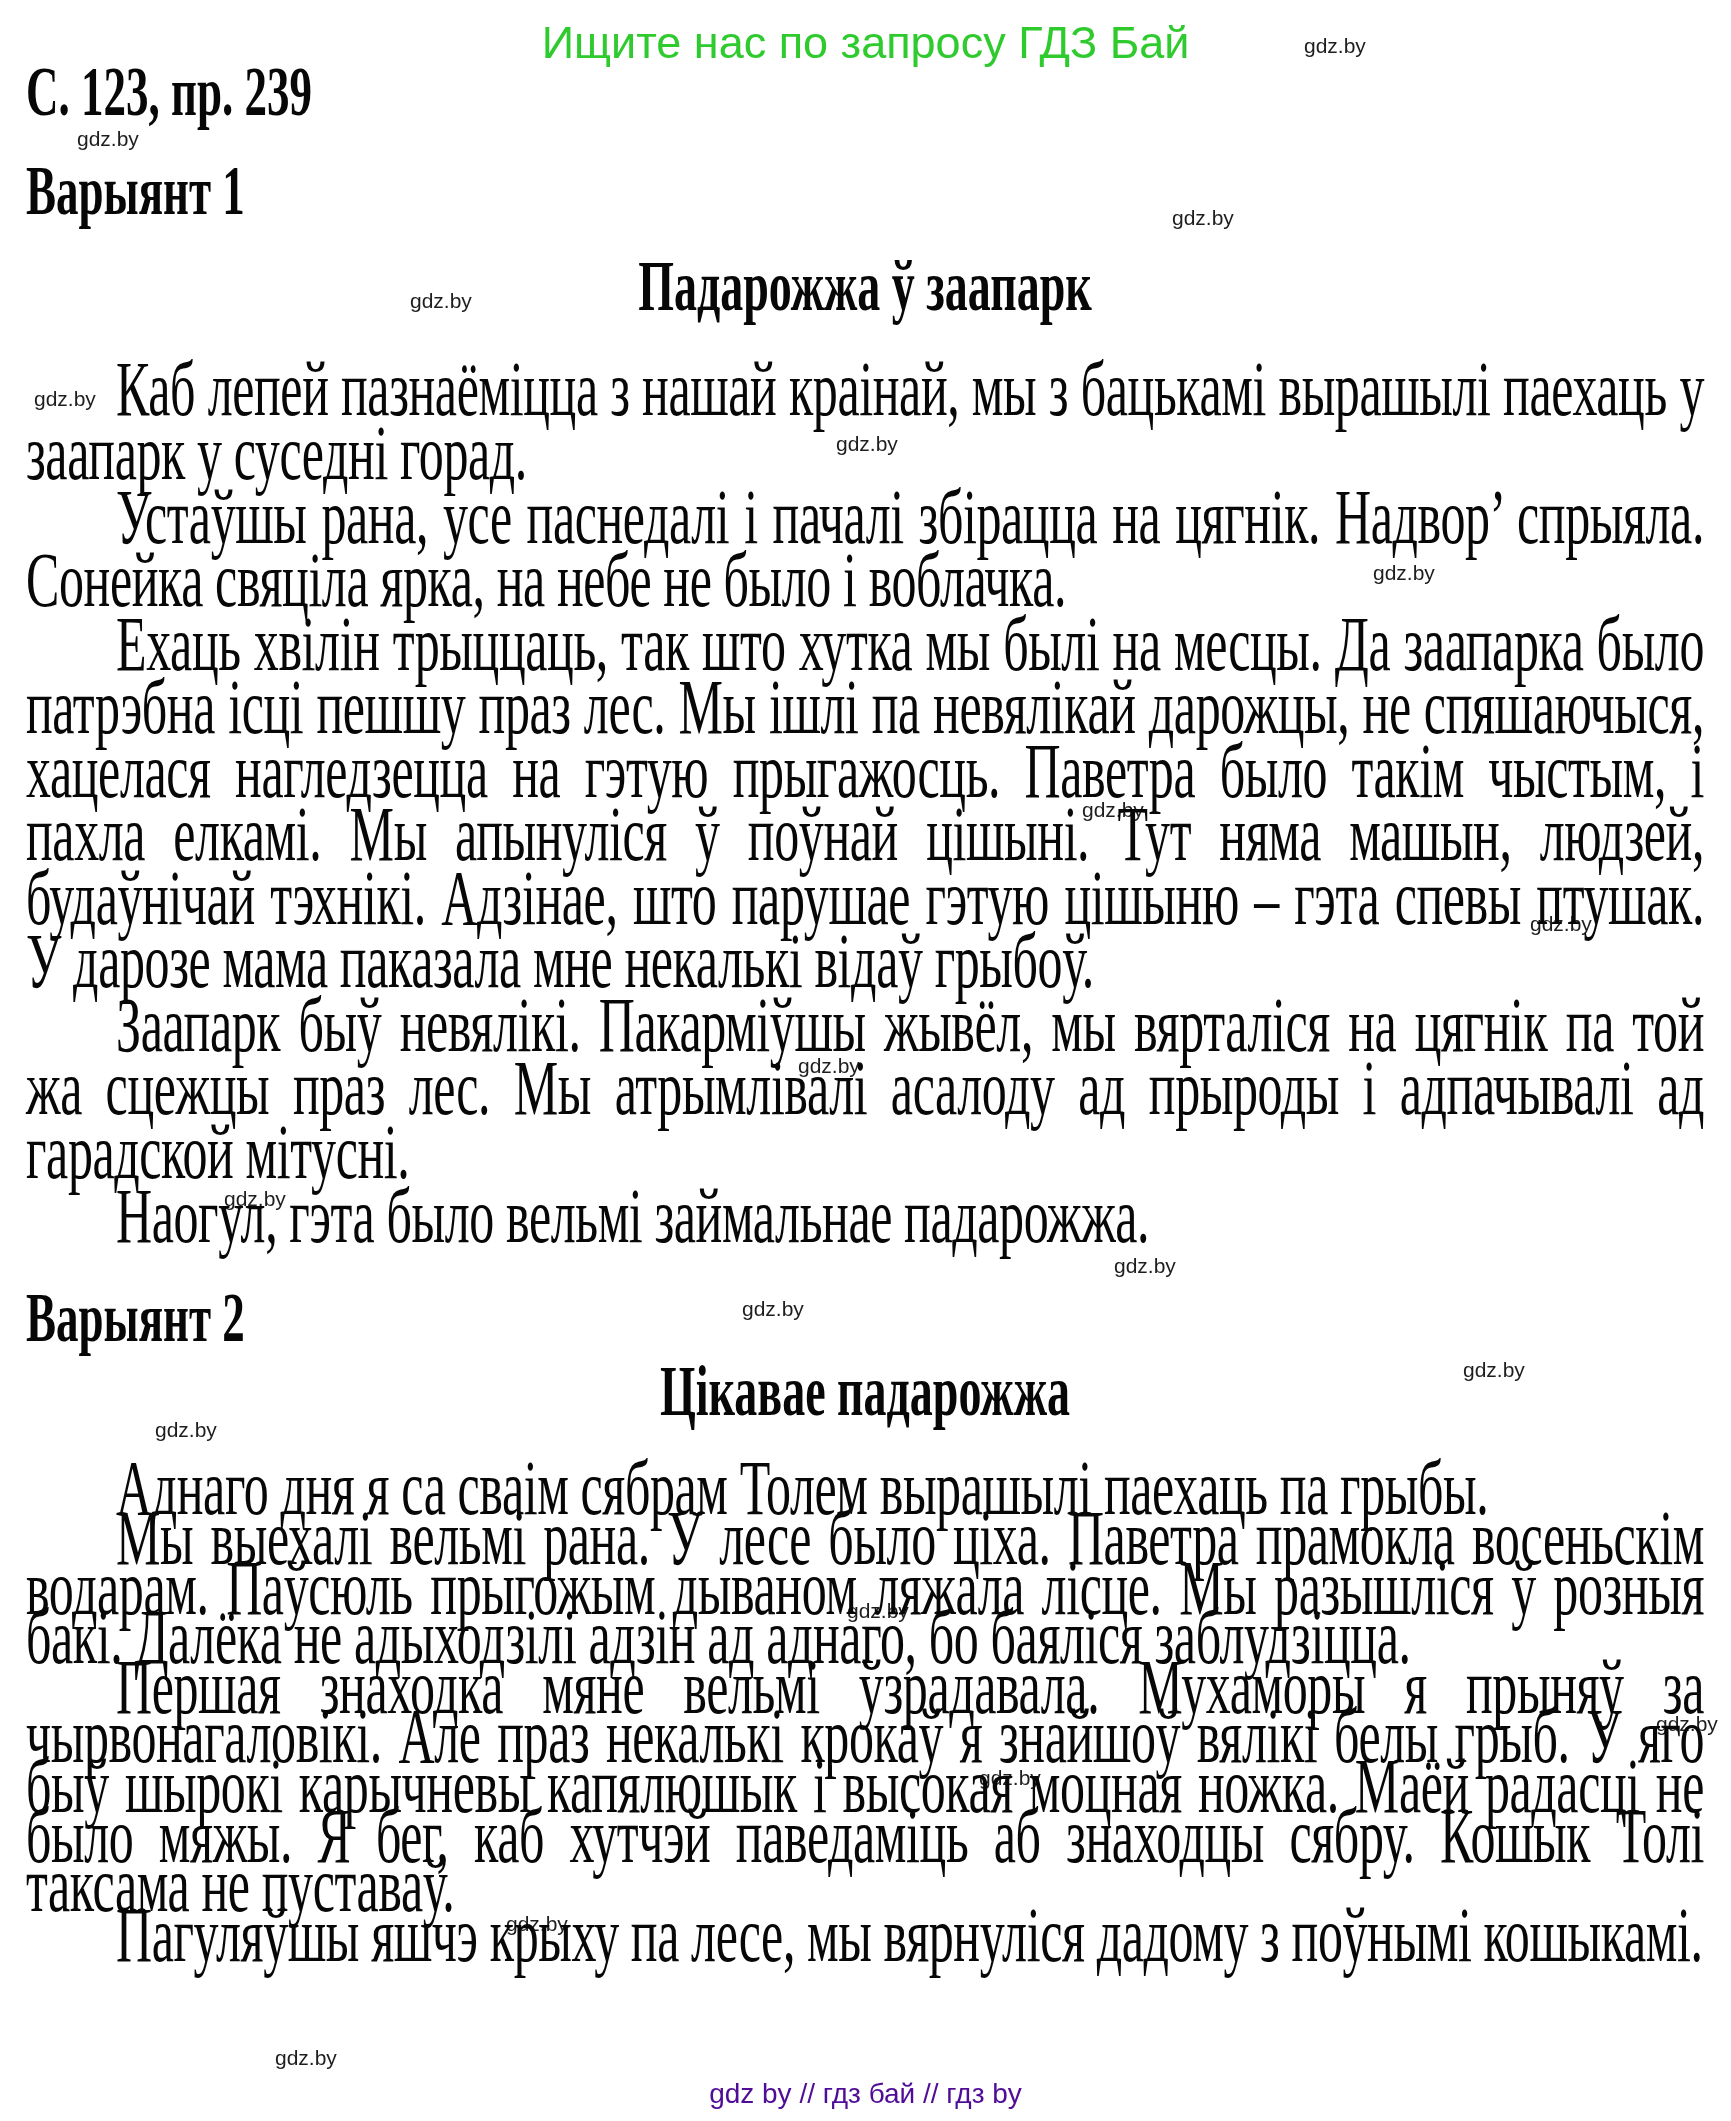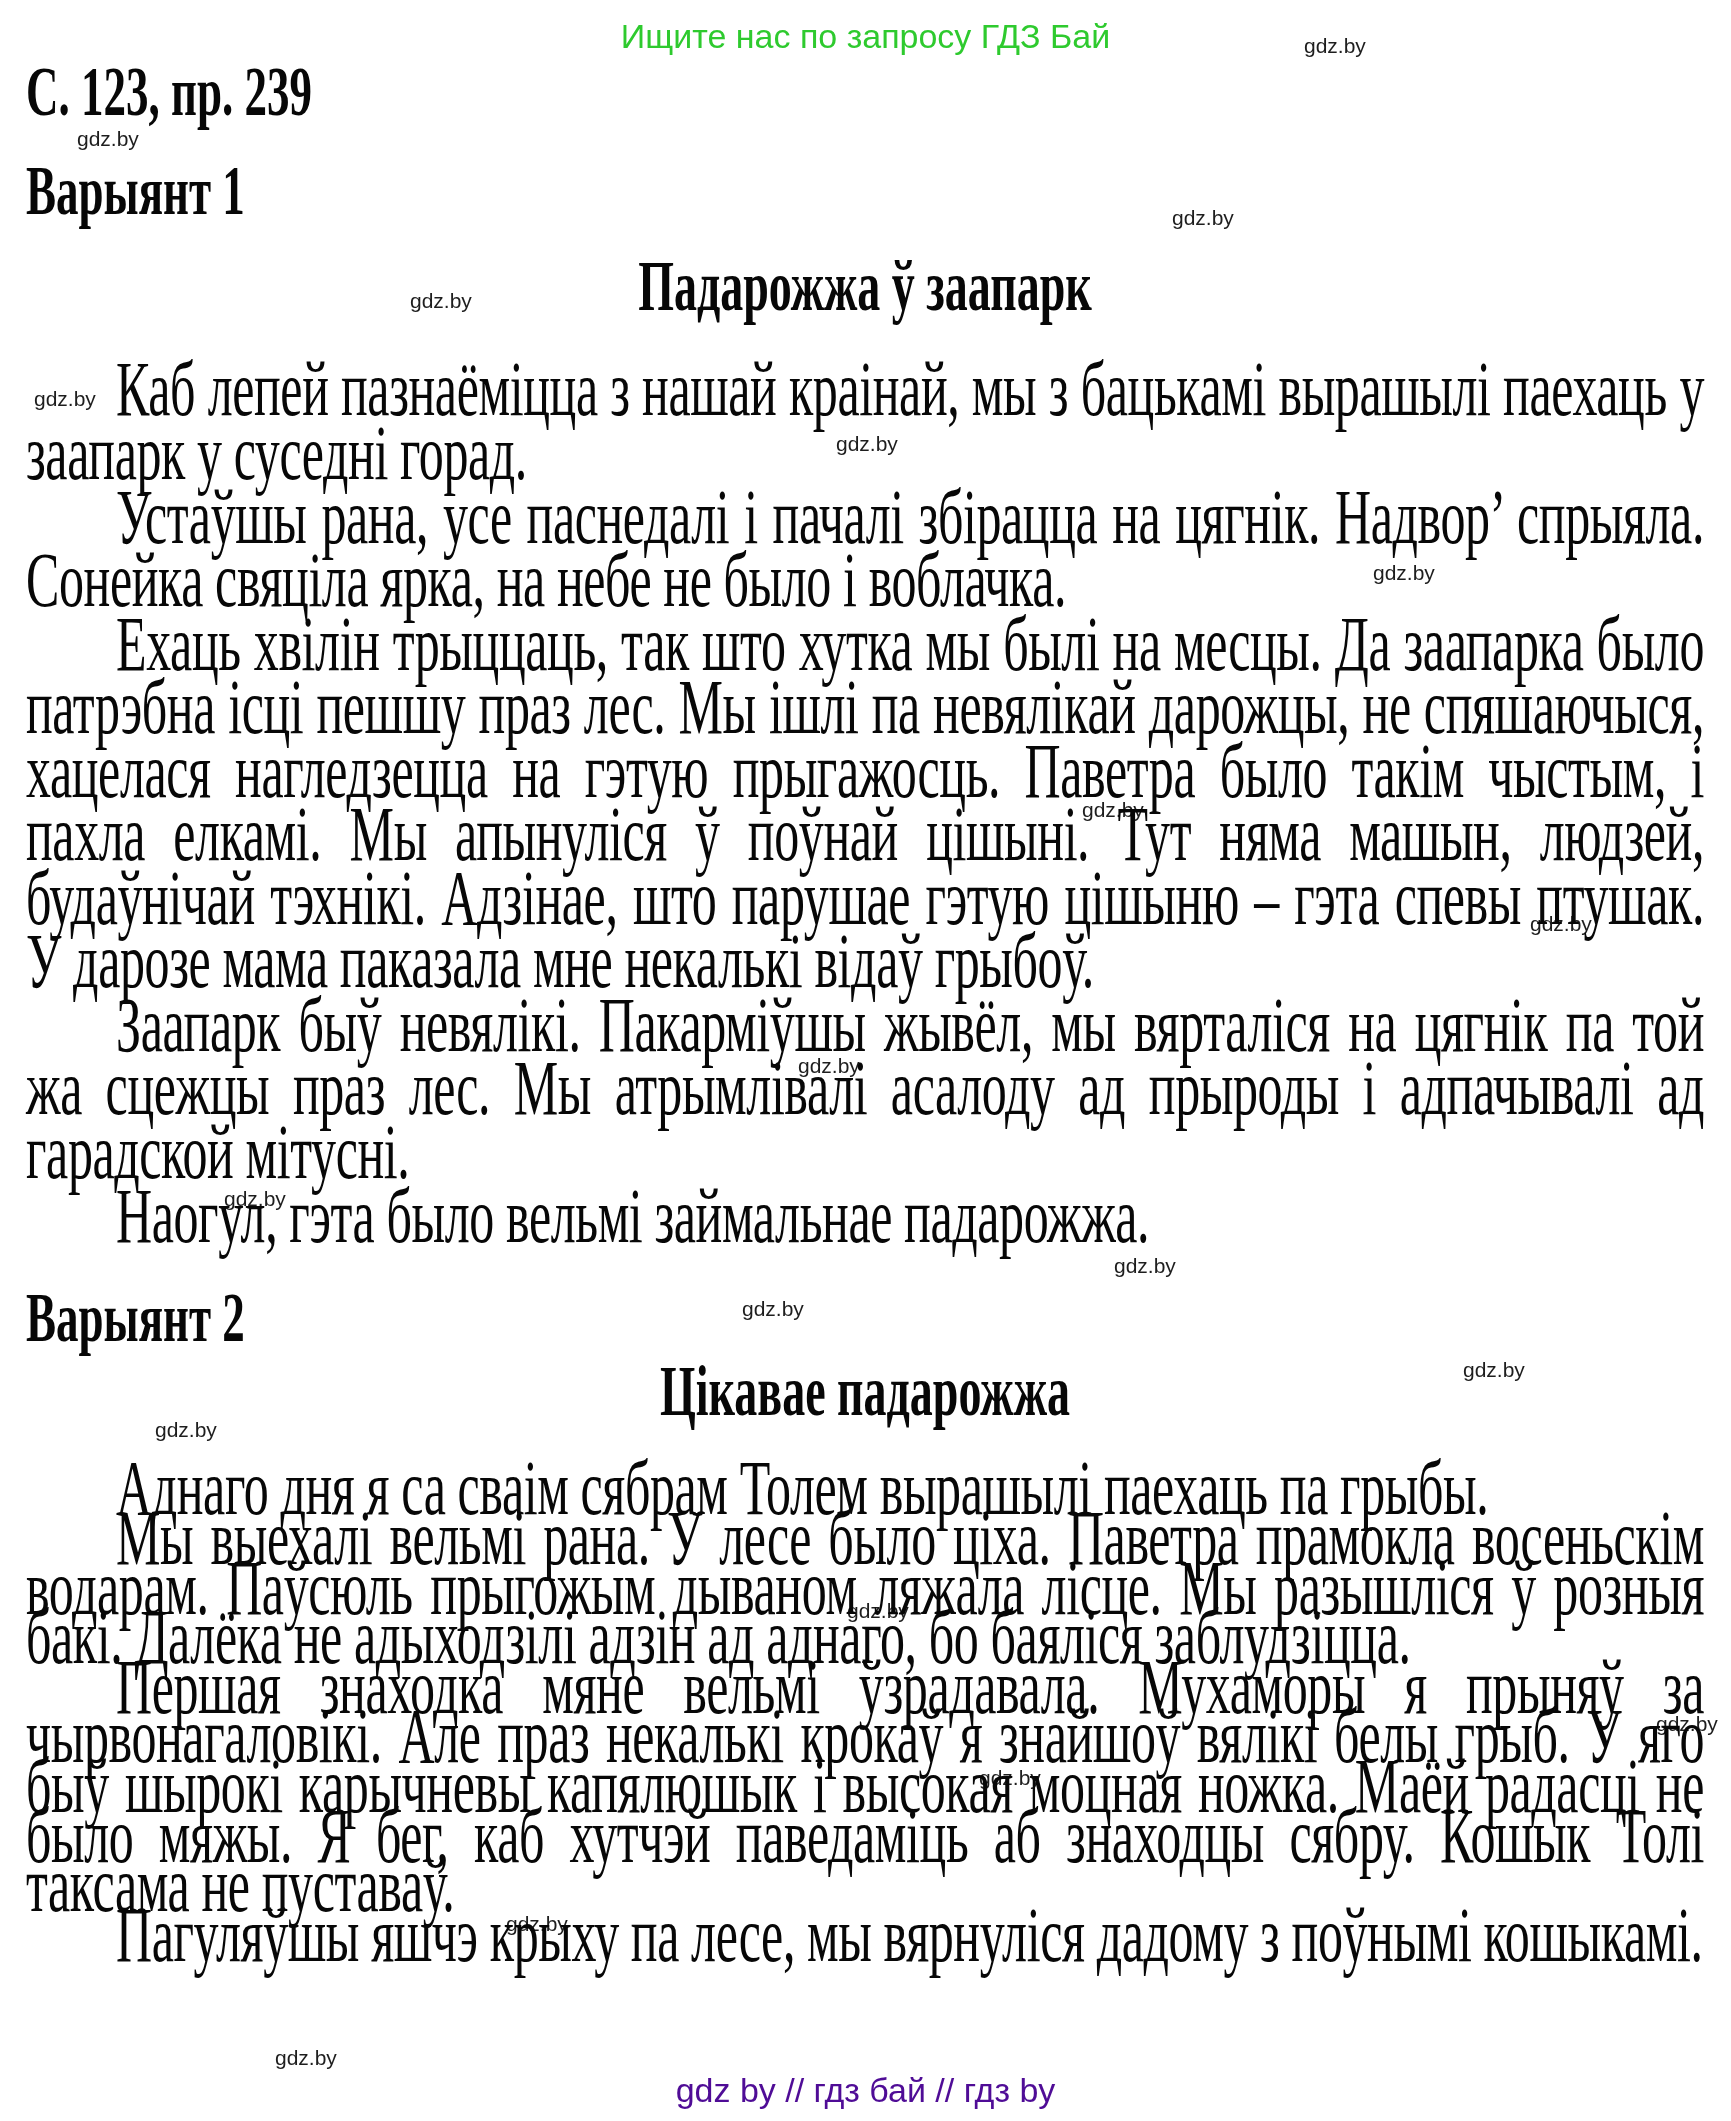--- a/index.html
+++ b/index.html
@@ -8,21 +8,21 @@
     background:#ffffff;
     position:relative;
     overflow:hidden;
     font-family:"Liberation Serif", serif;
     color:#070707;
   }
   .promo {
     position:absolute; top:17px; left:0; width:100%;
     text-align:center;
     font-family:"Liberation Sans", sans-serif;
-    font-size:34px; color:#2eca2e;
+    font-size:45px; color:#2eca2e;
     white-space:nowrap;
   }
   .wm {
     position:absolute;
     font-family:"Liberation Sans", sans-serif;
     font-size:21px; color:#1e1e1e;
     white-space:nowrap;
   }
   .content {
     position:absolute; left:26px; top:0; width:1678px;
@@ -46,21 +46,21 @@
     letter-spacing:-0.4px;
   }
   .s1 { line-height:41px; }
   .s2 { line-height:32px; }
   .first-para { margin-top:23px; }
   .first-para2 { margin-top:22.4px; }
   .footer {
     position:absolute; bottom:12px; left:0; width:100%;
     text-align:center;
     font-family:"Liberation Sans", sans-serif;
-    font-size:34px; color:#4f0c96;
+    font-size:28px; color:#4f0c96;
     white-space:nowrap;
   }
 </style>
 </head>
 <body>
 
 <div class="promo">Ищите нас по запросу ГДЗ Бай</div>
 
 <span class="wm" style="left:1304px;top:34px">gdz.by</span>
 <span class="wm" style="left:77px;top:127px">gdz.by</span>

